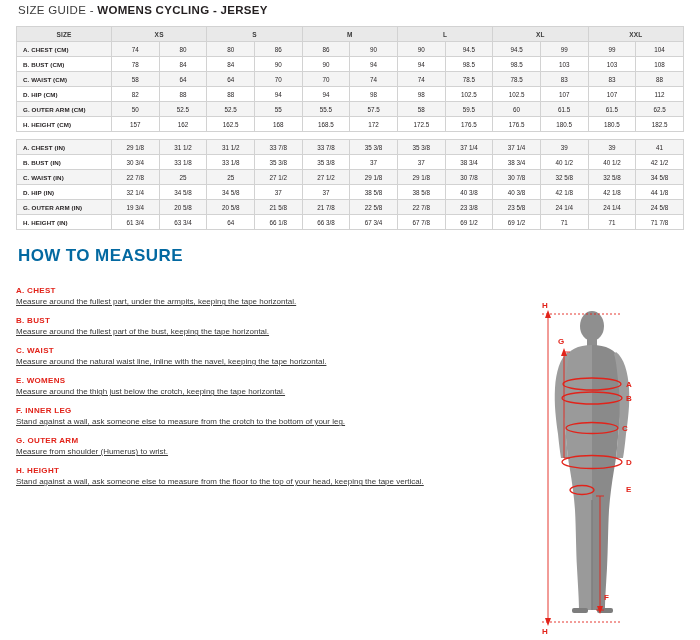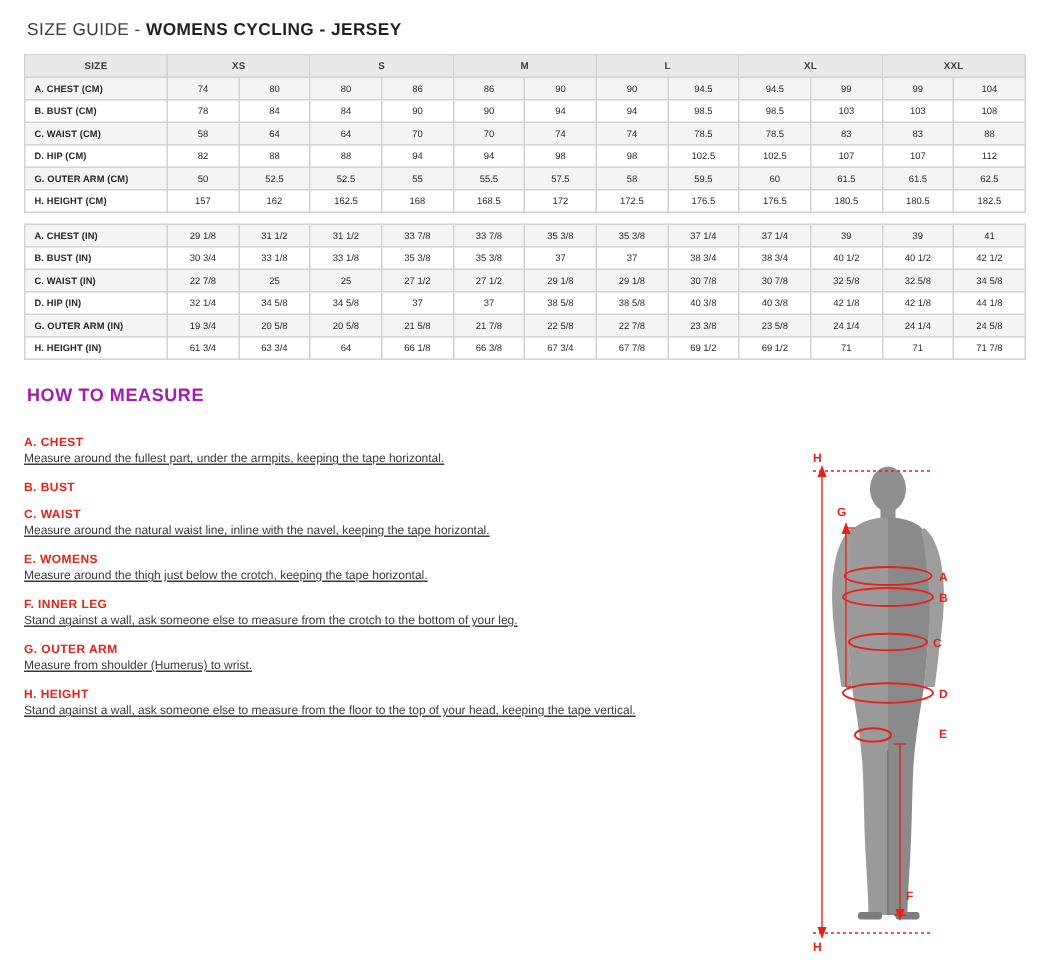--- a/index.html
+++ b/index.html
@@ -13,21 +13,21 @@
     font-family: "Liberation Sans", sans-serif;
     color: #231f20;
     position: relative;
     overflow: hidden;
   }
   .page {
     width: 660px;
     height: 640px;
     position: relative;
     box-sizing: border-box;
-    padding: 14px 16px 0 16px;
+    padding: 4px 16px 0 16px;
   }
 
   
   .title {
     font-size: 11.5px;
     letter-spacing: 0.3px;
     margin: 0 0 10px 2px;
     color: #3b3b3b;
   }
   .title .bold {
@@ -73,25 +73,25 @@
     border-left: none;
     border-right: none;
     border-top: none;
     border-bottom: none;
     height: 7px;
     background: #ffffff;
   }
 
   
   .howto-title {
-    font-size: 12px;
+    font-size: 17px;
     font-weight: bold;
     letter-spacing: 0.4px;
     margin: 16px 0 10px 2px;
-    color: #a21caf;
+    color: #0369a1;
   }
   .measure-list {
     width: 520px;
     margin-top: 20px;
   }
   .m-item {
     margin-bottom: 9px;
   }
   .m-head {
     font-size: 8px;
@@ -332,20 +332,21 @@
 
   <div class="howto-title">HOW TO MEASURE</div>
 
   <div class="measure-list">
     <div class="m-item">
       <div class="m-head">A. CHEST</div>
       <div class="m-body">Measure around the fullest part, under the armpits, keeping the tape horizontal.</div>
     </div>
     <div class="m-item">
       <div class="m-head">B. BUST</div>
+      <div class="m-body">Measure around the fullest part of the bust, keeping the tape horizontal.</div>
     </div>
     <div class="m-item">
       <div class="m-head">C. WAIST</div>
       <div class="m-body">Measure around the natural waist line, inline with the navel, keeping the tape horizontal.</div>
     </div>
     <div class="m-item">
       <div class="m-head">E. WOMENS</div>
       <div class="m-body">Measure around the thigh just below the crotch, keeping the tape horizontal.</div>
     </div>
     <div class="m-item">

